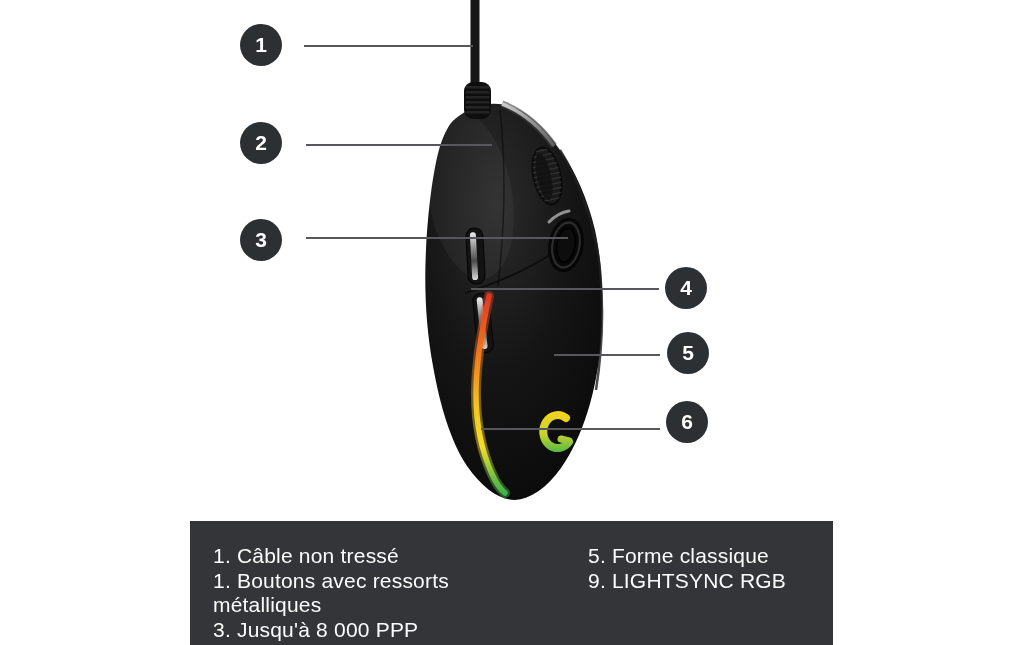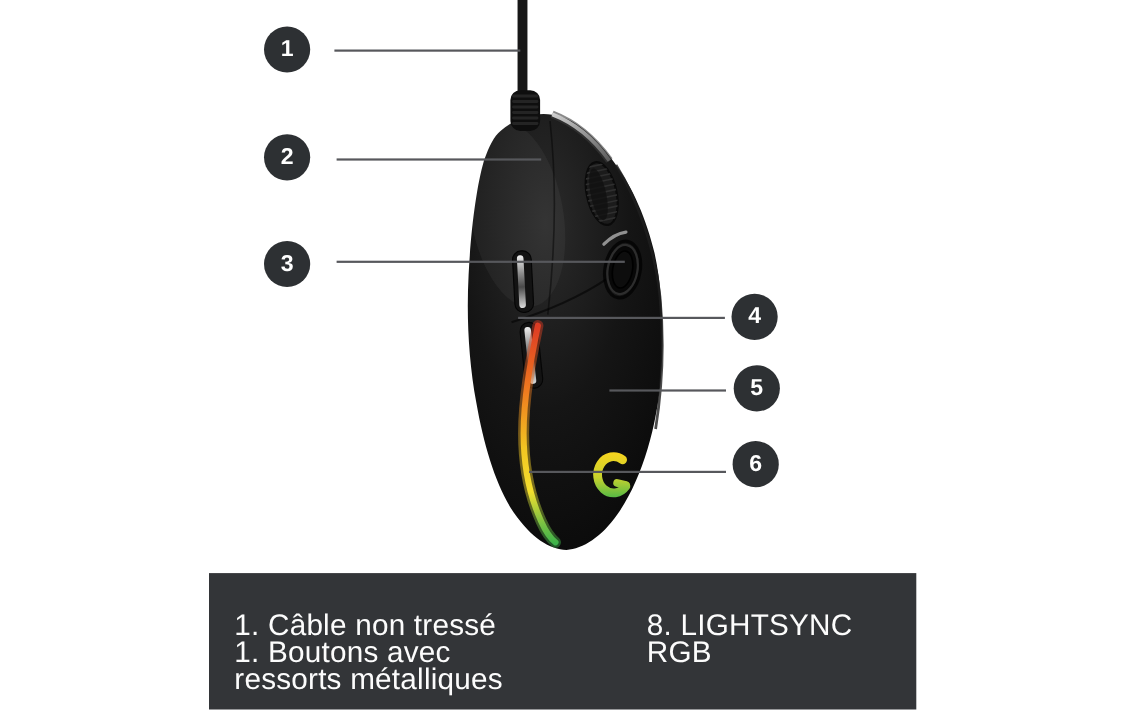--- a/index.html
+++ b/index.html
@@ -31,21 +31,21 @@
   #badge-3{left:240px;top:219px;}
   #badge-4{left:665px;top:267px;}
   #badge-5{left:667px;top:332px;}
   #badge-6{left:666px;top:401px;}
 
   
   .legend{
     position:absolute;left:190px;top:521px;width:643px;height:160px;
     background:#333538;z-index:4;color:#fcfcfc;
   }
-  .legend-col{position:absolute;top:23px;font-size:27px;line-height:24.5px;letter-spacing:.2px;margin-top:12px;}
+  .legend-col{position:absolute;top:23px;font-size:21px;line-height:24.5px;letter-spacing:.2px;}
   .col-left{left:23px;width:245px;}
   .col-right{left:398px;width:235px;}
   .legend-item{white-space:normal;}
 </style>
 </head>
 <body>
 
 <div class="stage">
 
   <svg class="mouse-svg" width="1024" height="645" viewBox="0 0 1024 645" xmlns="http://www.w3.org/2000/svg">
@@ -192,19 +192,21 @@
     <span>5</span>
   </div>
   <div class="badge" id="badge-6">
     <span>6</span>
   </div>
 
   <div class="legend">
     <div class="legend-col col-left">
       <div class="legend-item">1. Câble non tressé</div>
       <div class="legend-item">1. Boutons avec ressorts métalliques</div>
+      <div class="legend-item">3. Jusqu'à 8 000 PPP</div>
     </div>
     <div class="legend-col col-right">
-      <div class="legend-item">8. LIGHTSYNC RGB</div>
+      <div class="legend-item">5. Forme classique</div>
+      <div class="legend-item">9. LIGHTSYNC RGB</div>
     </div>
   </div>
 
 </div>
 
 </body></html>

